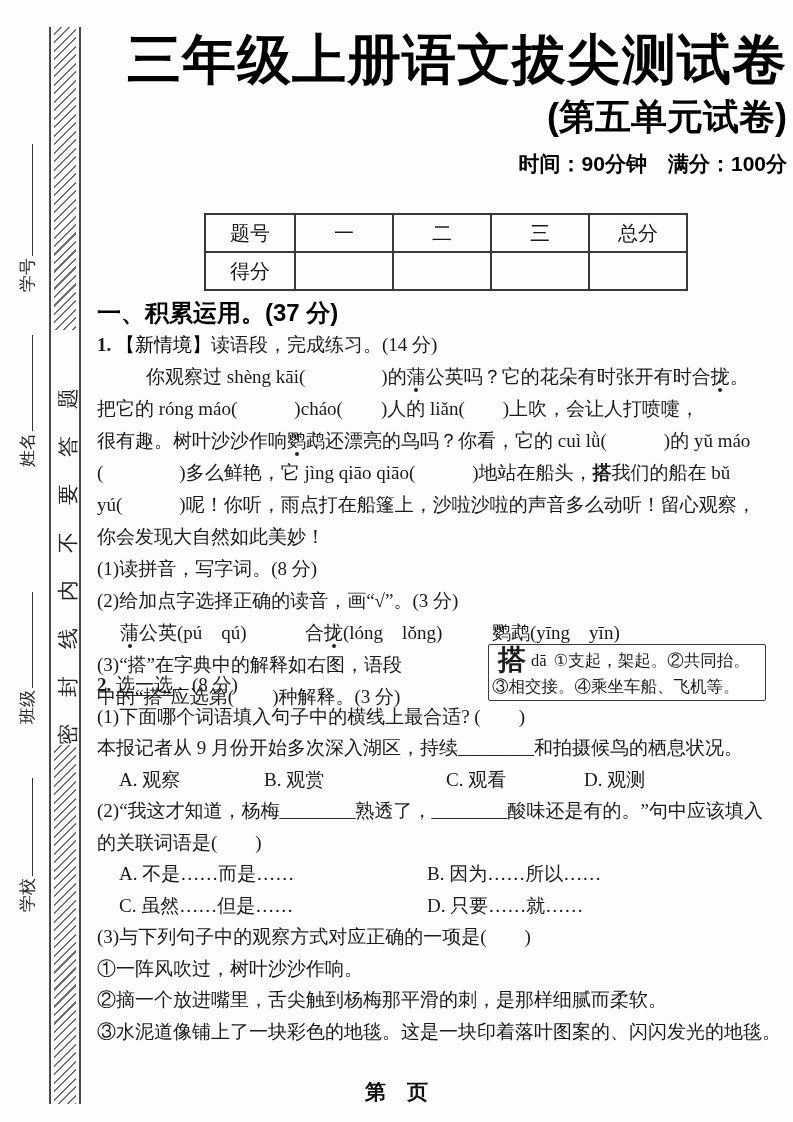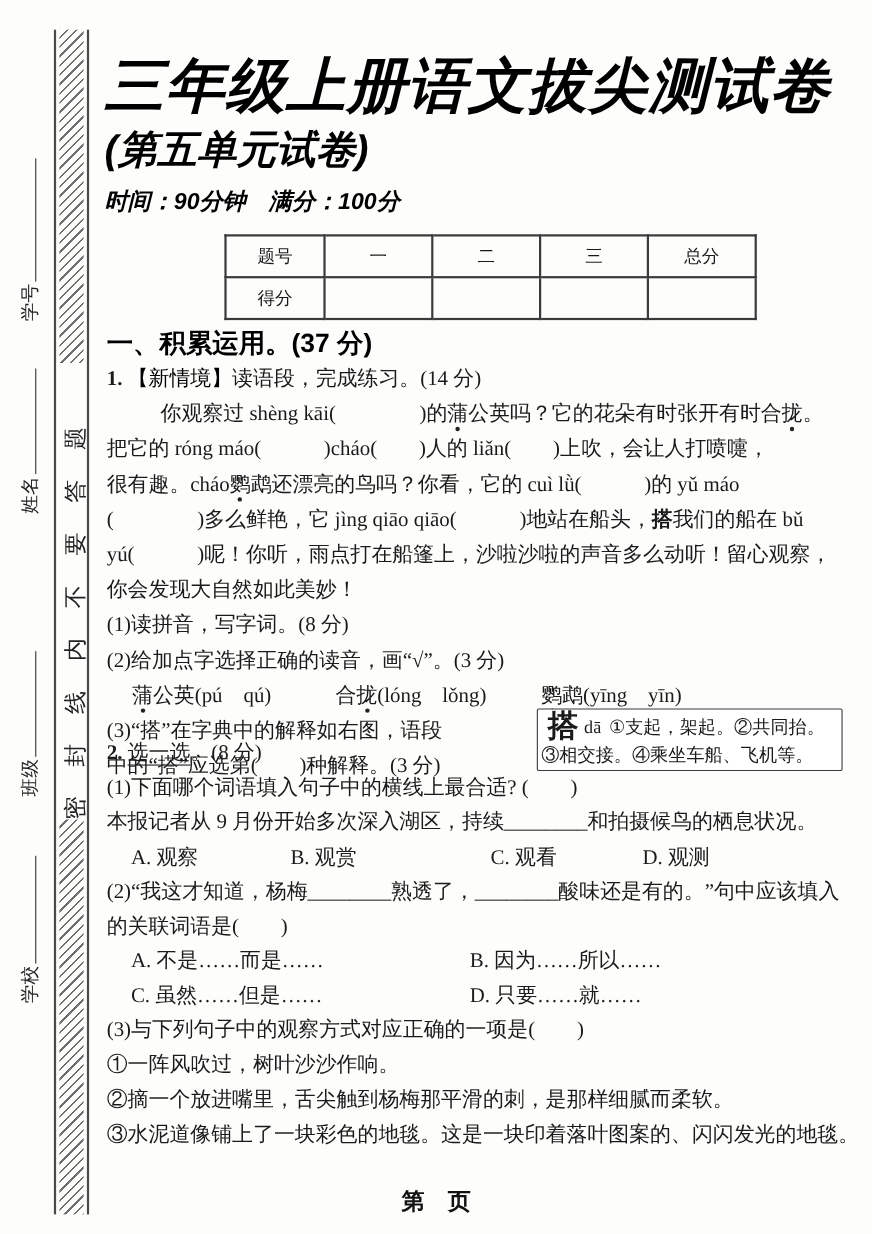--- a/index.html
+++ b/index.html
@@ -14,31 +14,31 @@
              border-left:2px solid #4a4a4a;border-right:2px solid #4a4a4a;
              display:flex;flex-direction:column;box-sizing:border-box;}
   .hatch{margin:0 3px;background:repeating-linear-gradient(135deg,transparent 0 4.5px,#6e6e6e 4.5px 6px);}
   .hatch-top{height:303px;}
   .seal-mid{height:415px;position:relative;}
   .hatch-bottom{flex:1;}
   .seal-text{position:absolute;left:3px;top:415px;width:415px;transform-origin:0 0;
              transform:rotate(-90deg);font-size:21px;letter-spacing:27px;white-space:nowrap;
              color:#222;font-family:"Liberation Serif","DejaVu Serif",serif;}
   
-  .header{position:absolute;left:95px;top:47px;width:692px;text-align:left;font-style:italic;}
+  .header{position:absolute;left:95px;top:28px;width:692px;text-align:right;}
   .title{font-size:54px;font-weight:900;font-family:"Liberation Sans","DejaVu Sans",sans-serif;
          letter-spacing:1px;white-space:nowrap;line-height:1.15;color:#000;}
   .subtitle{font-size:36px;font-weight:800;font-family:"Liberation Sans","DejaVu Sans",sans-serif;
             margin-top:3px;color:#000;}
   .meta{font-size:21px;font-weight:700;font-family:"Liberation Sans","DejaVu Sans",sans-serif;
         margin-top:8px;color:#000;}
   
   .score-table{position:absolute;left:204px;top:213px;border-collapse:collapse;}
   .score-table td{border:2px solid #3a3a3a;height:36px;text-align:center;vertical-align:middle;
-                  font-size:16px;padding:0;}
+                  font-size:20px;padding:0;}
   .score-table .c0{width:88px;} .score-table .c{width:96px;}
   
   .blockA{position:absolute;left:97px;top:297px;width:692px;font-size:19px;line-height:32px;}
   .blockB{position:absolute;left:97px;top:669px;width:692px;font-size:19px;line-height:31.5px;}
   .line{white-space:nowrap;height:32px;}
   .blockB .line{height:31.5px;}
   .rel{position:relative;}
   .abs{position:absolute;top:0;}
   .sec-head{font-family:"Liberation Sans","DejaVu Sans",sans-serif;font-weight:bold;font-size:24px;color:#000;}
   .qno{font-weight:bold;font-size:19px;}
@@ -113,21 +113,21 @@
     </table>
 
   <div class="blockA">
     <div class="line sec-head">一、积累运用。(37 分)</div>
     <div class="line">
       <span class="qno">1.</span>
       <span class="qtag">【新情境】</span><span>读语段，完成练习。(14 分)</span>
     </div>
     <div class="line indent"><span>你观察过 shèng kāi(　　　　)的</span><span class="dotch">蒲</span><span>公英吗？它的花朵有时张开有时合</span><span class="dotch">拢</span><span>。</span></div>
     <div class="line"><span>把它的 róng máo(　　　)cháo(　　)人的 liǎn(　　)上吹，会让人打喷嚏，</span></div>
-    <div class="line"><span>很有趣。cháo</span><span class="dotch">鹦</span><span>鹉还漂亮的鸟吗？你看，它的 cuì lǜ(　　　)的 yǔ máo</span></div>
+    <div class="line"><span>很有趣。树叶沙沙作响</span><span class="dotch">鹦</span><span>鹉还漂亮的鸟吗？你看，它的 cuì lǜ(　　　)的 yǔ máo</span></div>
     <div class="line"><span>(　　　　)多么鲜艳，它 jìng qiāo qiāo(　　　)地站在船头，</span><span class="b">搭</span><span>我们的船在 bǔ</span></div>
     <div class="line"><span>yú(　　　)呢！你听，雨点打在船篷上，沙啦沙啦的声音多么动听！留心观察，</span></div>
     <div class="line"><span>你会发现大自然如此美妙！</span></div>
     <div class="line">(1)读拼音，写字词。(8 分)</div>
     <div class="line">(2)给加点字选择正确的读音，画“√”。(3 分)</div>
     <div class="line rel">
       <span class="abs" style="left:23px;"><span class="dotch">蒲</span><span>公英(pú　qú)</span></span>
       <span class="abs" style="left:208px;"><span>合</span><span class="dotch">拢</span><span>(lóng　lǒng)</span></span>
       <span class="abs" style="left:395px;"><span class="dotch">鹦</span><span>鹉(yīng　yīn)</span></span>
     </div>

